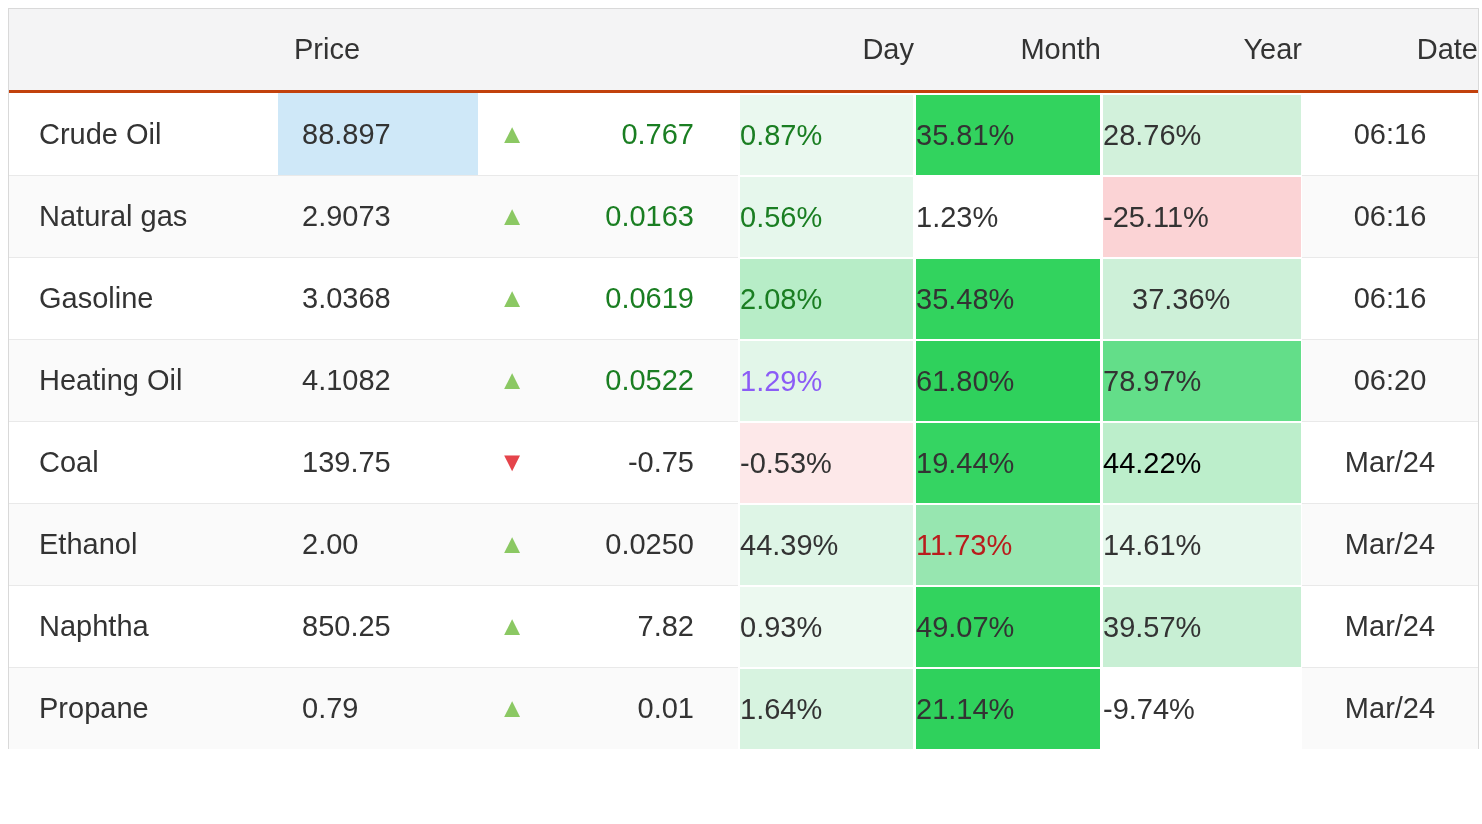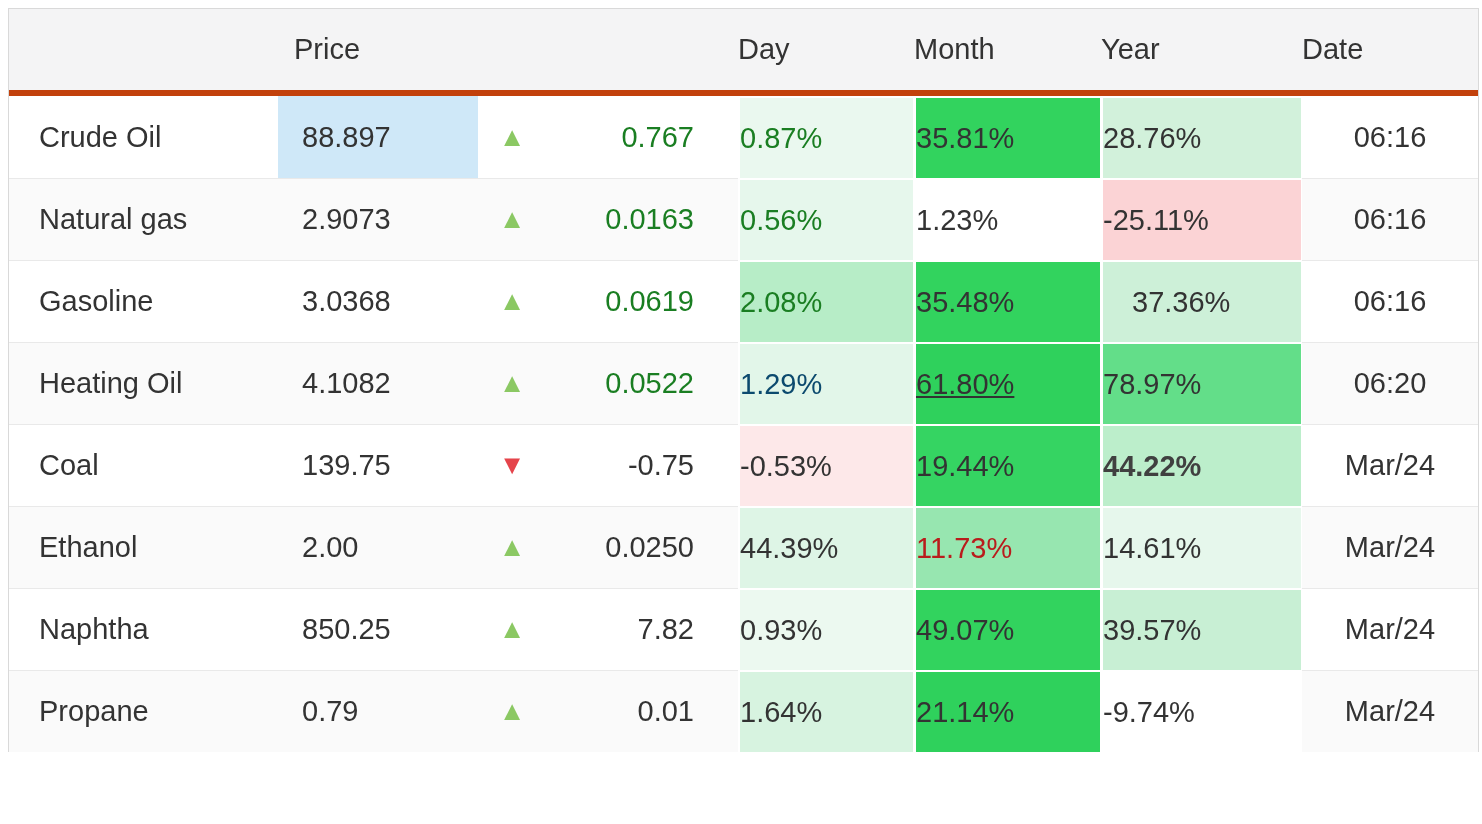--- a/index.html
+++ b/index.html
@@ -12,24 +12,24 @@
     position:absolute;left:8px;top:8px;
     border-collapse:separate;border-spacing:0;
     table-layout:fixed;width:1469px;
     border-top:1px solid #d9d9d9;
     border-left:1px solid #d9d9d9;
     border-right:1px solid #d9d9d9;
     font-size:29px;color:#333333;
   }
   thead th{
     background:#f4f4f5;height:81px;font-weight:normal;color:#333333;
-    border-bottom:6px solid #c2410c;padding:0;
+    border-bottom:3px solid #c2410c;padding:0;
   }
   th.h-price{text-align:left;padding-left:16px;}
-  th.h-center{text-align:left;}
+  th.h-center{text-align:right;}
   tbody tr{height:82px;}
   tbody tr:nth-child(even) td{background:#fafafa;}
   tbody tr:nth-child(odd) td{background:#ffffff;}
   tbody td{border-top:1px solid #e9e9e9;padding:0;vertical-align:middle;}
   tbody tr:first-child td{border-top:none;}
   td.name{padding-left:30px;text-align:left;cursor:pointer;}
   td.price{padding-left:24px;text-align:left;}
   td.arrow{text-align:center;font-size:27px;line-height:1;}
   td.chg{text-align:right;padding-right:44px;}
   td.heat{
@@ -100,34 +100,34 @@
       <td class="heat" style="background: rgb(50, 211, 94) !important; color: rgb(51, 51, 51);">35.48%</td>
       <td class="heat" style="background: rgb(205, 240, 216) !important; color: rgb(51, 51, 51); padding-left: 29px;">37.36%</td>
       <td class="date">06:16</td>
     </tr>
 
     <tr>
       <td class="name">Heating Oil</td>
       <td class="price">4.1082</td>
       <td class="arrow" style="color: rgb(139, 200, 99);">▲</td>
       <td class="chg" style="color: rgb(26, 126, 34);">0.0522</td>
-      <td class="heat" style="background: rgb(226, 246, 233) !important; color: #0c4a6e;">1.29%</td>
-      <td class="heat" style="background: rgb(47, 209, 92) !important; color: rgb(51, 51, 51); text-decoration: underline;">61.80%</td>
+      <td class="heat" style="background: rgb(226, 246, 233) !important; color: #8b5cf6;">1.29%</td>
+      <td class="heat" style="background: rgb(47, 209, 92) !important; color: rgb(51, 51, 51);">61.80%</td>
       <td class="heat" style="background: rgb(99, 222, 137) !important; color: rgb(51, 51, 51);">78.97%</td>
       <td class="date">06:20</td>
     </tr>
 
     <tr>
       <td class="name">Coal</td>
       <td class="price">139.75</td>
       <td class="arrow" style="color: rgb(229, 68, 75);">▼</td>
       <td class="chg" style="color: rgb(51, 51, 51);">-0.75</td>
       <td class="heat" style="background: rgb(253, 232, 233) !important; color: rgb(51, 51, 51);">-0.53%</td>
       <td class="heat" style="background: rgb(53, 212, 98) !important; color: rgb(51, 51, 51);">19.44%</td>
-      <td class="heat" style="background: rgb(188, 238, 203) !important; color: #404040; font-weight: bold;">44.22%</td>
+      <td class="heat" style="background: rgb(188, 238, 203) !important; color: #000000;">44.22%</td>
       <td class="date">Mar/24</td>
     </tr>
 
     <tr>
       <td class="name">Ethanol</td>
       <td class="price">2.00</td>
       <td class="arrow" style="color: rgb(139, 200, 99);">▲</td>
       <td class="chg" style="color: rgb(51, 51, 51);">0.0250</td>
       <td class="heat" style="background: rgb(222, 245, 230) !important; color: rgb(51, 51, 51);">44.39%</td>
       <td class="heat" style="background: rgb(151, 230, 176) !important; color: #b91c1c;">11.73%</td>

